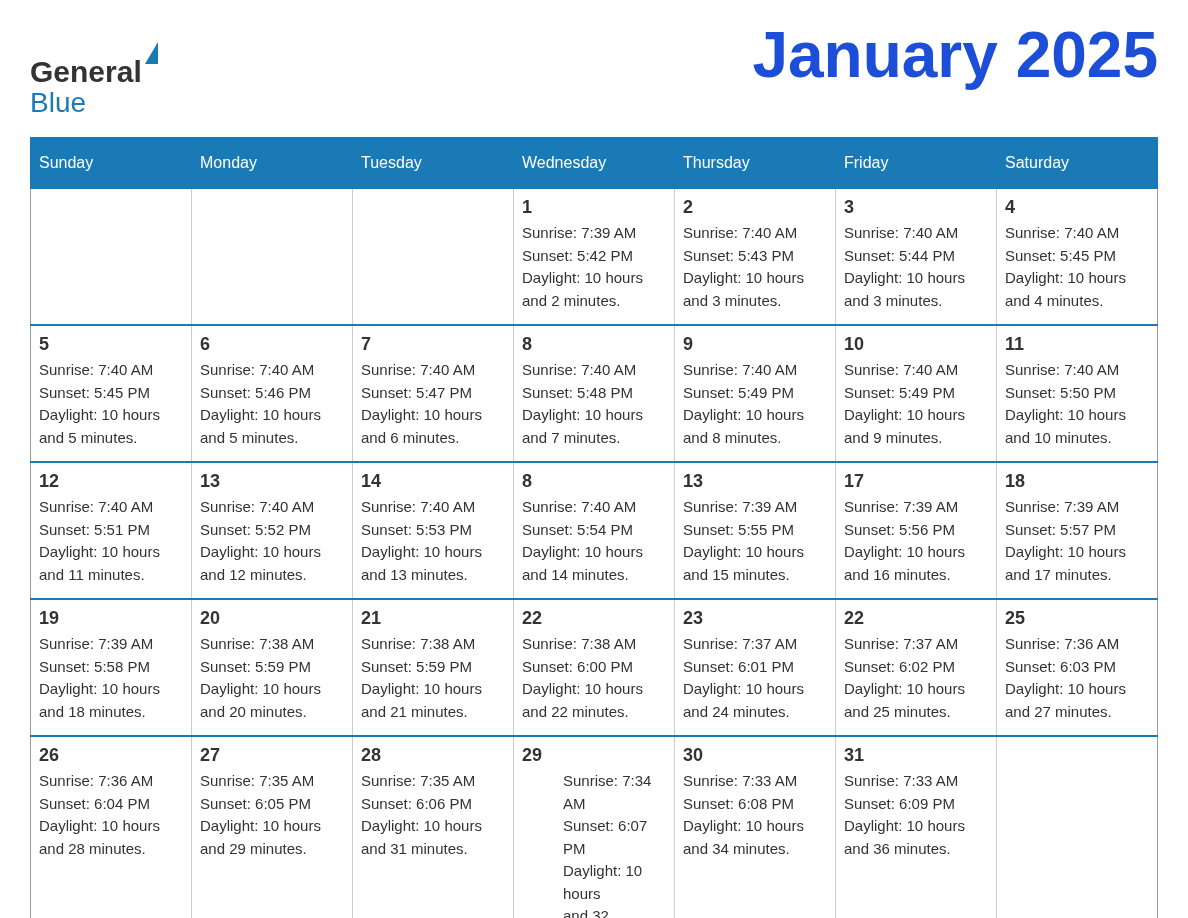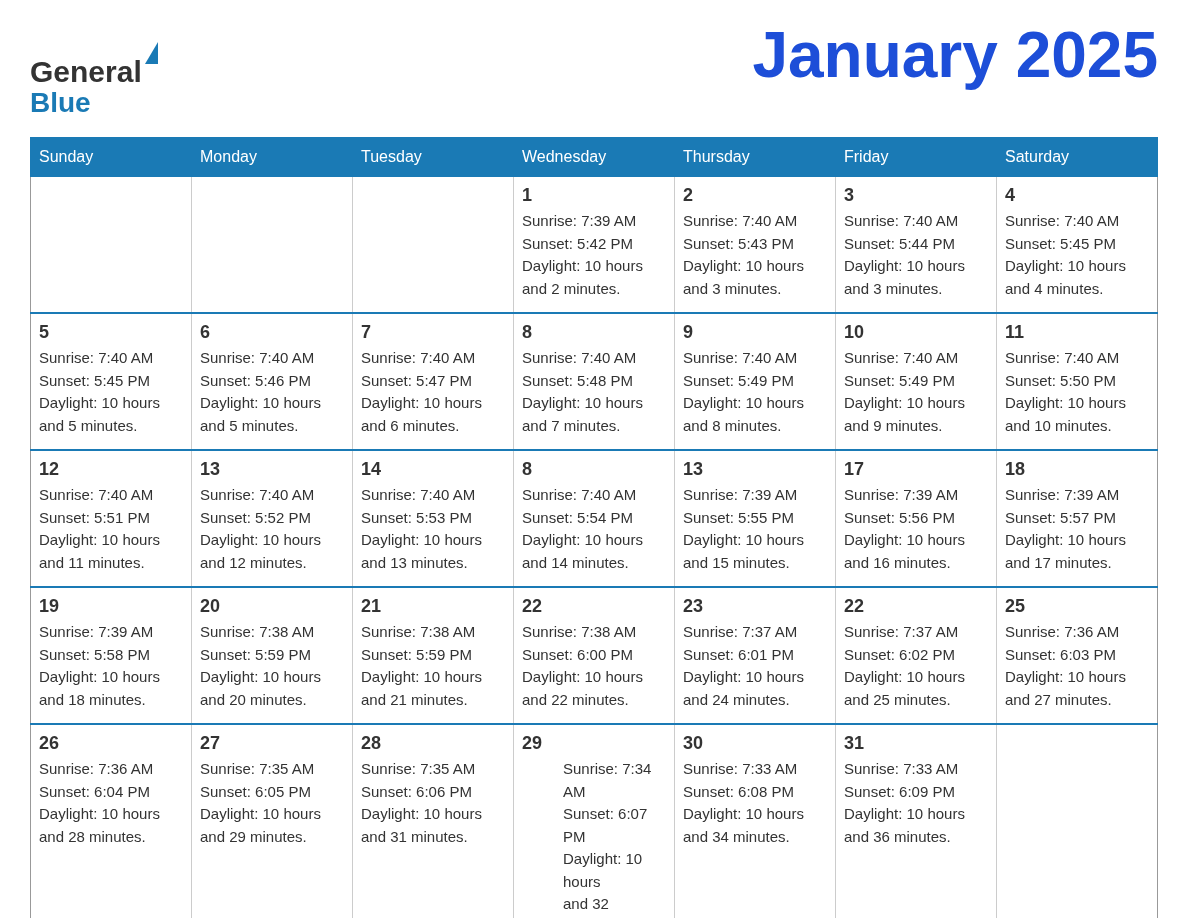--- a/index.html
+++ b/index.html
@@ -33,21 +33,21 @@
     .calendar {
       width: 100%;
       border-collapse: collapse;
       border: 1px solid #999;
     }
     .calendar thead th {
       background-color: #1a7ab5;
       color: #fff;
       font-size: 16px;
       font-weight: normal;
-      padding: 10px 8px;
+      padding: 16px 8px;
       text-align: left;
       border: 1px solid #1a7ab5;
     }
     .calendar tbody tr {
       border-bottom: 2px solid #1a7ab5;
     }
     .calendar tbody td {
       vertical-align: top;
       padding: 8px 8px 12px 8px;
       width: 14.28%;
@@ -78,21 +78,21 @@
       display: flex;
       flex-direction: column;
       align-items: flex-start;
     }
     .logo-row1 {
       display: flex;
       align-items: center;
     }
     .logo-row2 {
       font-size: 28px;
-      font-weight: bold;
+      font-weight: normal;
       color: #1a7ab5;
       margin-left: 0px;
       line-height: 1;
     }
   </style>
 </head>
 <body>
 
 <div class="header">
   <div class="logo-wrapper">

